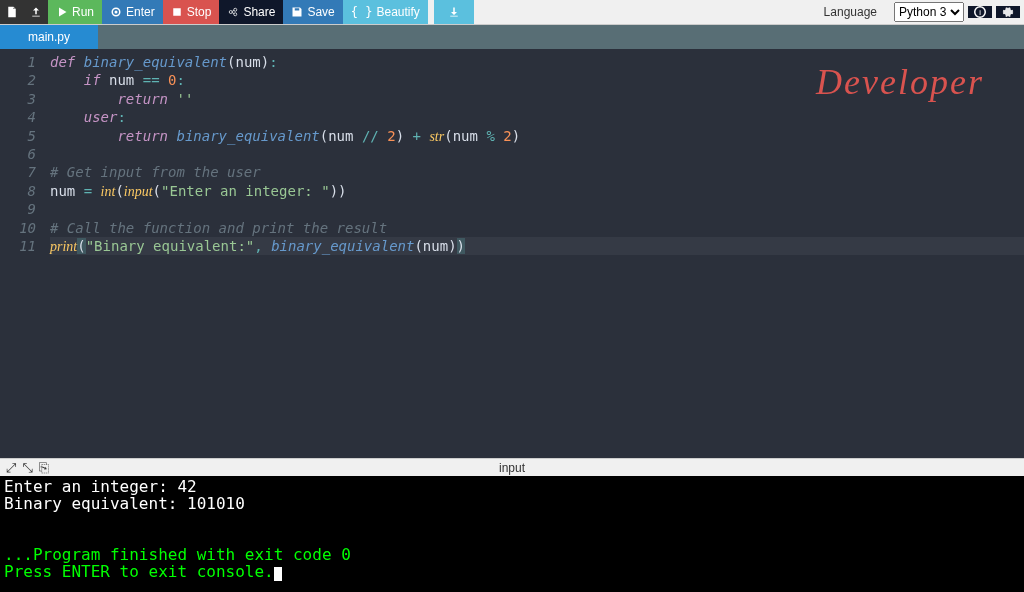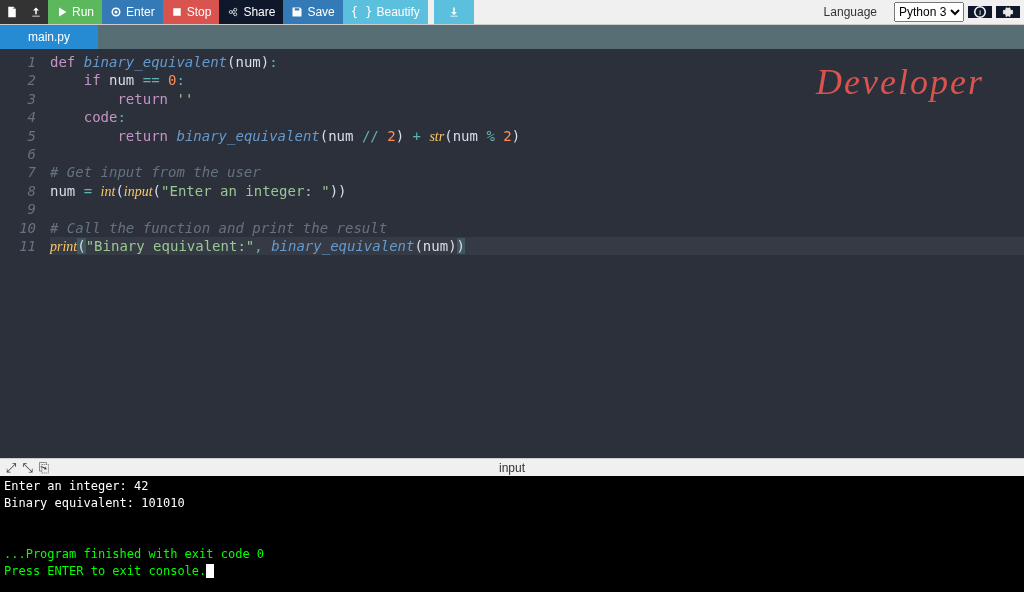--- a/index.html
+++ b/index.html
@@ -21,39 +21,39 @@
 .tabs { height: 24px; background: #586e75; display: flex; }
 .tab { background: #268bd2; color: #fff; padding: 4px 28px; font-size: 12px; display: flex; align-items: center; }
 
 .editor-wrap { height: 409px; background: #2b303b; display: flex; position: relative; font-family: 'Consolas', 'Monaco', monospace; font-size: 14px; }
 .gutter { width: 44px; background: #2b303b; color: #65737e; text-align: right; padding: 4px 8px 0 0; line-height: 18.4px; font-style: italic; }
 .gutter .ln { height: 18.4px; }
 .code { flex: 1; padding: 4px 0 0 6px; line-height: 18.4px; position: relative; }
 .code .line { height: 18.4px; white-space: pre; }
 .active-line { background: rgba(255,255,255,0.05); }
 
-.kw { color: #c594c5; }
+.kw { color: #c594c5; font-style: italic; }
 .fn { color: #6699cc; font-style: italic; }
 .id { color: #d8dee9; }
 .op { color: #5fb3b3; }
 .num { color: #f99157; }
 .str { color: #99c794; }
 .cmt { color: #65737e; font-style: italic; }
 .builtin { color: #fac863; font-style: italic; font-family: Liberation Serif, serif; }
 .paren { color: #d8dee9; }
 .hl { background: rgba(95,179,179,0.25); }
 
 .annotation { position: absolute; top: 12px; right: 40px; font-family: 'Comic Sans MS', cursive; font-size: 36px; color: #d9534f; font-style: italic; letter-spacing: 2px; pointer-events: none; margin-left: 8px; }
 
 .console-header { height: 18px; background: #f0f0f0; display: flex; align-items: center; font-size: 12px; position: relative; border-top: 1px solid #ccc; }
 .console-header .center-label { position: absolute; left: 50%; transform: translateX(-50%); color: #333; }
 .console-header .icons { display: flex; gap: 6px; padding-left: 6px; color: #333; }
 .console-header .icons span { cursor: pointer; font-size: 13px; }
 
-.console { height: 116px; background: #000; color: #ccc; font-family: 'Consolas', 'Monaco', monospace; font-size: 12px; padding: 2px 4px; line-height: 17px; }
+.console { height: 116px; background: #000; color: #ccc; font-family: 'Consolas', 'Monaco', monospace; font-size: 16px; padding: 2px 4px; line-height: 17px; }
 .console .white { color: #fff; }
 .console .green { color: #00ff00; }
 .cursor-block { display: inline-block; width: 8px; height: 14px; background: #fff; vertical-align: text-bottom; }
 
 .icon-svg { width: 12px; height: 12px; fill: currentColor; }
 </style>
 </head>
 <body>
 
 <div class="toolbar">
@@ -143,21 +143,21 @@
       <div class="ln">7</div>
       <div class="ln">8</div>
       <div class="ln">9</div>
       <div class="ln">10</div>
       <div class="ln">11</div>
     </div>
   <div class="code" id="code">
       <div class="line"><span class="kw">def </span><span class="fn">binary_equivalent</span><span class="paren">(</span><span class="id">num</span><span class="paren">)</span><span class="op">:</span></div>
       <div class="line"><span>    </span><span class="kw">if</span><span> </span><span class="id">num</span><span> </span><span class="op">==</span><span> </span><span class="num">0</span><span class="op">:</span></div>
       <div class="line"><span>        </span><span class="kw">return</span><span> </span><span class="str">''</span></div>
-      <div class="line"><span>    </span><span class="kw">code</span><span class="op">:</span></div>
+      <div class="line"><span>    </span><span class="kw">user</span><span class="op">:</span></div>
       <div class="line"><span>        </span><span class="kw">return</span><span> </span><span class="fn">binary_equivalent</span><span class="paren">(</span><span class="id">num</span><span> </span><span class="op">//</span><span> </span><span class="num">2</span><span class="paren">)</span><span> </span><span class="op">+</span><span> </span><span class="builtin">str</span><span class="paren">(</span><span class="id">num</span><span> </span><span class="op">%</span><span> </span><span class="num">2</span><span class="paren">)</span></div>
       <div class="line"></div>
       <div class="line"><span class="cmt"># Get input from the user</span></div>
       <div class="line"><span class="id">num</span><span> </span><span class="op">=</span><span> </span><span class="builtin">int</span><span class="paren">(</span><span class="builtin">input</span><span class="paren">(</span><span class="str">"Enter an integer: "</span><span class="paren">)</span><span class="paren">)</span></div>
       <div class="line"></div>
       <div class="line"><span class="cmt"># Call the function and print the result</span></div>
       <div class="line active-line"><span class="builtin">print</span><span class="paren hl">(</span><span class="str">"Binary equivalent:"</span><span class="op">,</span><span> </span><span class="fn">binary_equivalent</span><span class="paren">(</span><span class="id">num</span><span class="paren">)</span><span class="paren hl">)</span></div>
     </div>
   <div class="annotation">Developer</div>
 </div>

